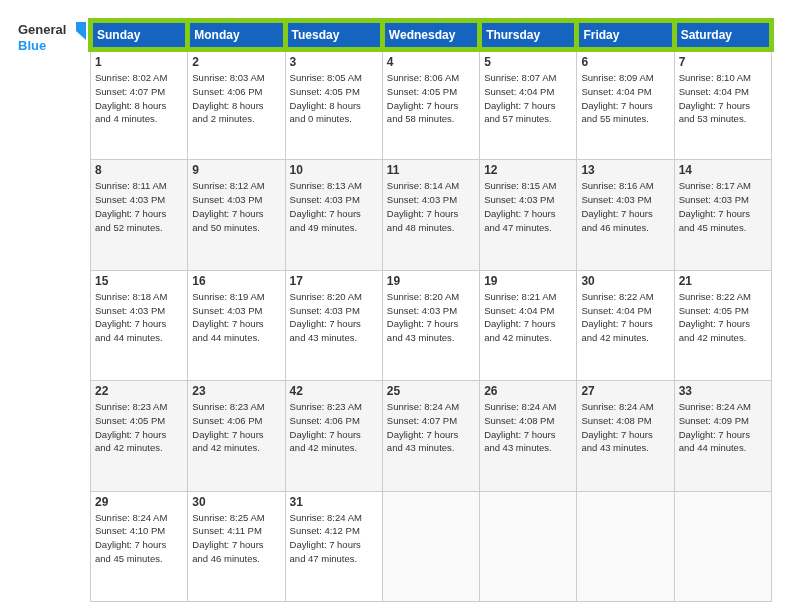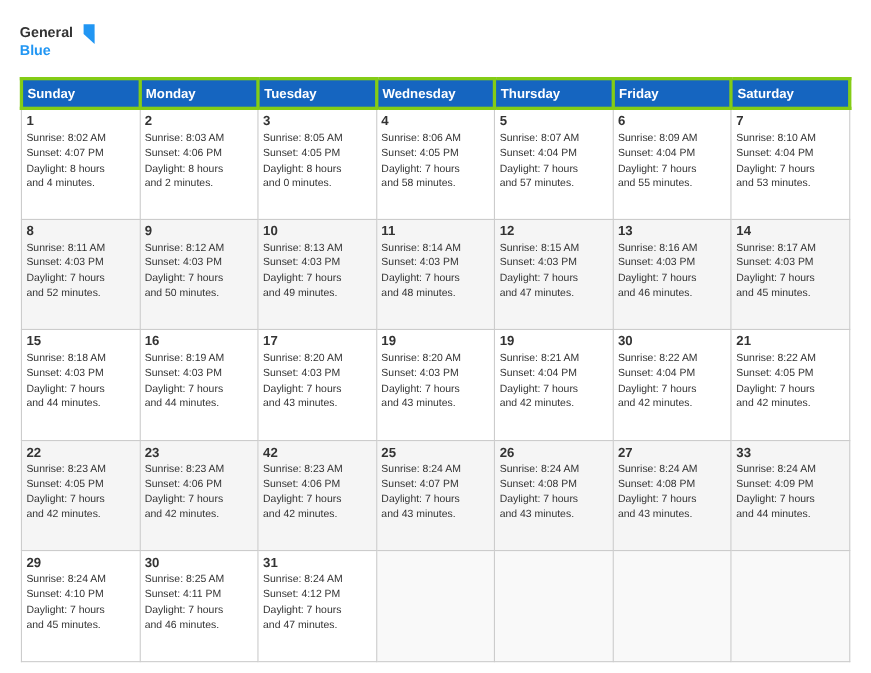--- a/index.html
+++ b/index.html
@@ -8,21 +8,21 @@
       background: #fff;
       width: 792px;
       height: 612px;
       overflow: hidden;
     }
     .page {
       width: 792px;
       height: 612px;
       padding: 18px 18px 10px 18px;
       display: flex;
-      flex-direction: column;
+      flex-direction: row;
     }
     .header {
       display: flex;
       justify-content: space-between;
       align-items: flex-start;
       margin-bottom: 10px;
     }
     .logo {
       display: flex;
       align-items: center;
@@ -46,21 +46,21 @@
       border-collapse: collapse;
       flex: 1;
     }
     .calendar-table th {
       background: #1565C0;
       color: #fff;
       font-size: 12px;
       font-weight: bold;
       padding: 5px 4px;
       text-align: left;
-      border: 3px solid #84cc16;
+      border: 5px solid #84cc16;
     }
     .calendar-table td {
       border: 1px solid #ccc;
       vertical-align: top;
       padding: 3px 4px;
       font-size: 9.5px;
       color: #333;
       width: calc(100% / 7);
       height: 90px;
     }

